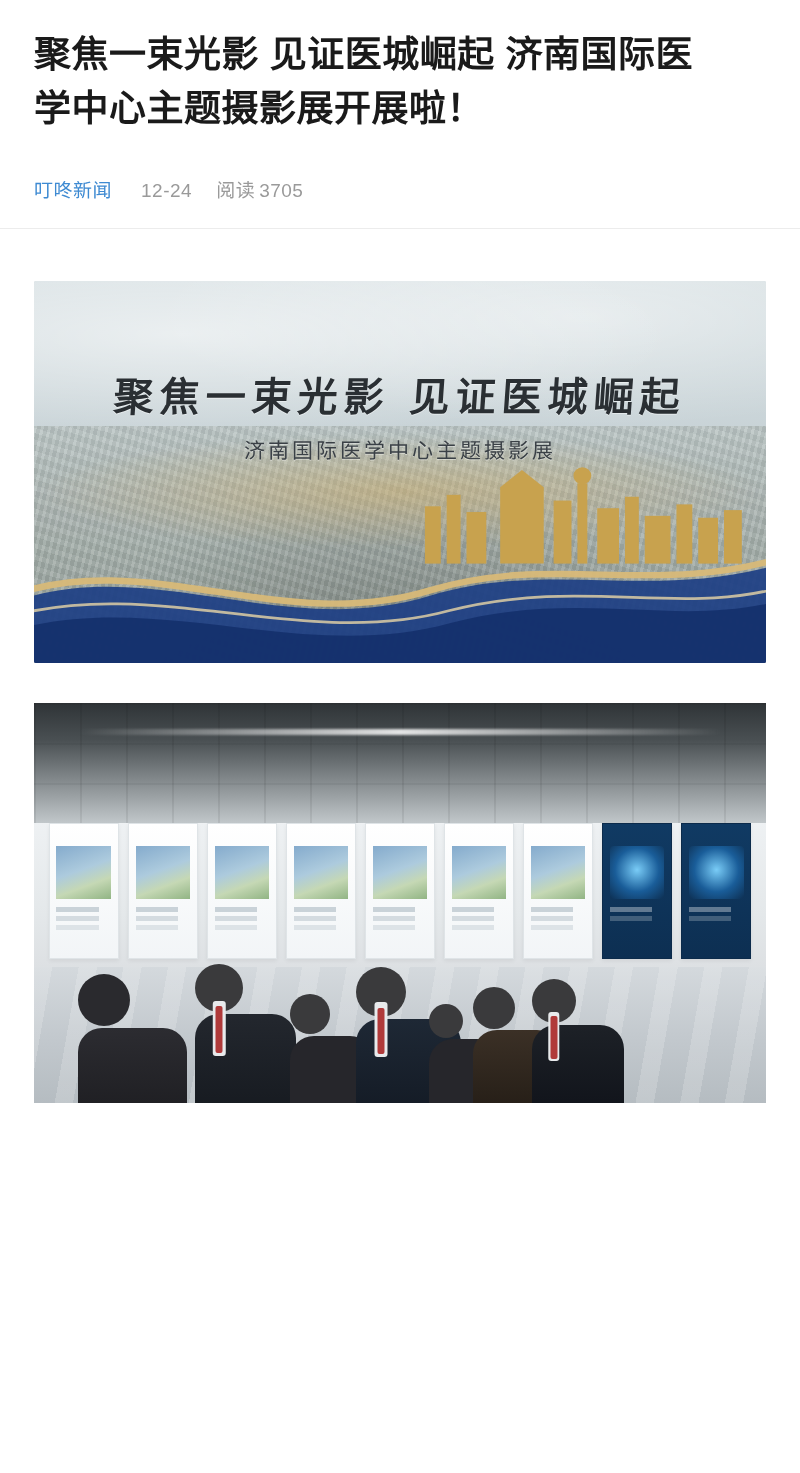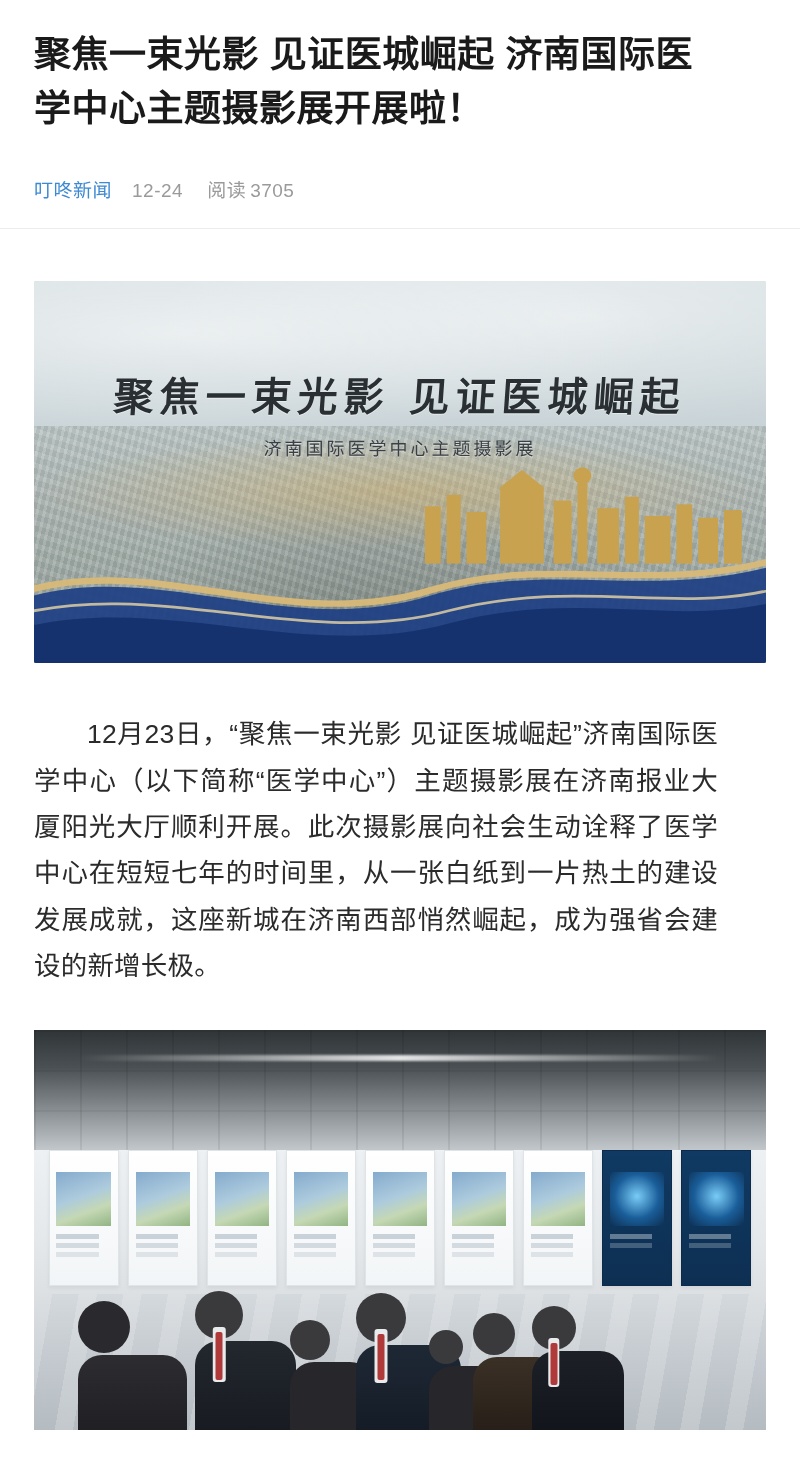--- a/index.html
+++ b/index.html
@@ -39,20 +39,21 @@
     font-size: 19px;
     color: #9a9a9a;
     letter-spacing: .5px;
   }
   .meta .source {
     color: #3e8ad2;
     margin-right: 20px;
   }
   .meta .date {
     margin-right: 24px;
+    margin-left: 9px;
   }
   .meta .reads-label {
     margin-right: 4px;
   }
 
   .divider {
     margin-top: 26px;
     height: 1px;
     background: #ececec;
     width: 800px;
@@ -126,21 +127,21 @@
     color: #2a2f33;
     text-shadow: 0 1px 0 rgba(255,255,255,.45);
     transform: skewX(-4deg);
   }
   .poster .subtitle-cn {
     position: absolute;
     left: 0; right: 0;
     top: 40%;
     text-align: center;
     font-family: "DejaVu Serif", "Liberation Serif", serif;
-    font-size: 18px;
+    font-size: 21px;
     letter-spacing: 3px;
     color: #3a4046;
     text-shadow: 0 1px 0 rgba(255,255,255,.4);
   }
 
   
   .body-text {
     margin-top: 48px;
     font-size: 26.5px;
     line-height: 1.75;
@@ -295,21 +296,20 @@
           <path d="M0,112 C140,54 280,154 430,104 C560,62 660,114 800,64" fill="none" stroke="#d8b978" stroke-width="7" opacity="0.95"></path>
           <path d="M0,134 C150,86 300,170 450,126 C590,88 690,136 800,96" fill="none" stroke="#e8d6a6" stroke-width="3" opacity="0.8"></path>
         </svg>
       </div>
 
       <div class="title-cn">聚焦一束光影 见证医城崛起</div>
       <div class="subtitle-cn">济南国际医学中心主题摄影展</div>
     </div>
   </div>
 
-  <p class="body-text">12月23日，“聚焦一束光影 见证医城崛起”济南国际医学中心（以下简称“医学中心”）主题摄影展在济南报业大厦阳光大厅顺利开展。此次摄影展向社会生动诠释了医学中心在短短七年的时间里，从一张白纸到一片热土的建设发展成就，这座新城在济南西部悄然崛起，成为强省会建设的新增长极。</p>
 
   <div class="photo">
     <div class="ceiling"></div>
     <div class="wall"></div>
     <div class="floor"></div>
 
     <div class="panels">
       <div class="panel"></div>
       <div class="panel"></div>
       <div class="panel"></div>

